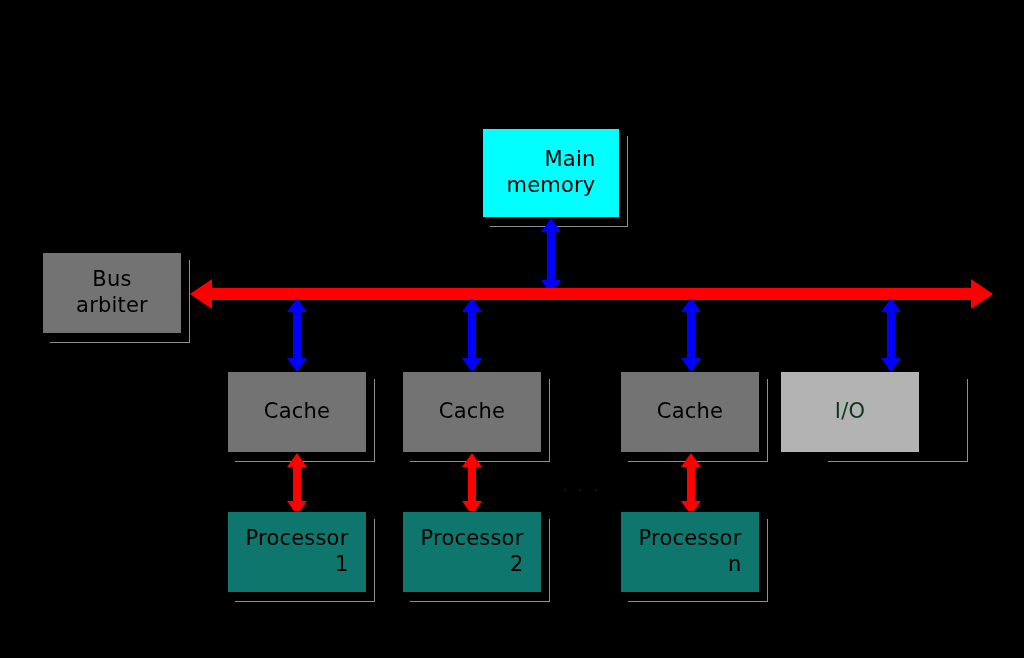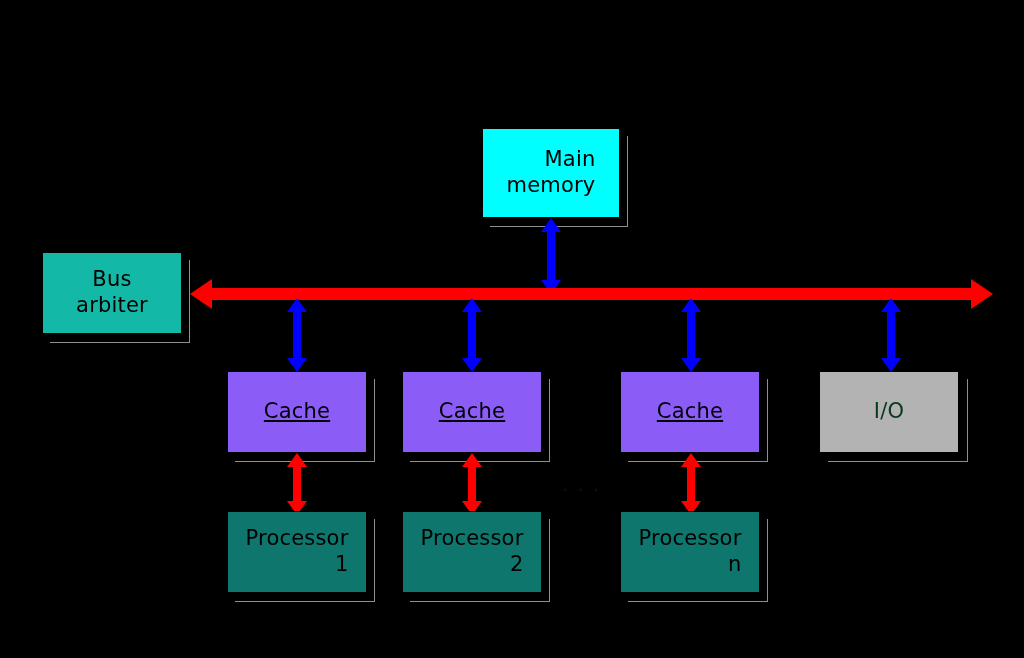--- a/index.html
+++ b/index.html
@@ -33,22 +33,22 @@
   }
   
   .shadow-v, .shadow-h {
     position: absolute;
     background: #8f8f8f;
   }
   .shadow-v { width: 1px; }
   .shadow-h { height: 1px; }
 
   .node.mem   { background: #00ffff; text-align: right; }
-  .node.arb   { background: #14b8a6; }
-  .node.cache { background: #8b5cf6; text-decoration: underline; }
+  .node.arb   { background: #737373; }
+  .node.cache { background: #737373; }
   .node.proc  { background: #0f766e; text-align: right; }
   .node.io    { background: #b3b3b3; color: #0a3a1e; }
 
   
   #bus-line {
     position: absolute;
     background: #ff0000;
   }
   .bus-head {
     position: absolute;
@@ -145,21 +145,21 @@
   <div class="shadow-v" style="left:549px; top:379px; height:82px;"></div>
   <div class="shadow-h" style="left:410px; top:461px; width:140px;"></div>
   <div class="node cache" style="left:402px; top:371px; width:140px; height:82px;">Cache</div>
 
   <div class="shadow-v" style="left:767px; top:379px; height:82px;"></div>
   <div class="shadow-h" style="left:628px; top:461px; width:140px;"></div>
   <div class="node cache" style="left:620px; top:371px; width:140px; height:82px;">Cache</div>
 
   <div class="shadow-v" style="left:967px; top:379px; height:82px;"></div>
   <div class="shadow-h" style="left:828px; top:461px; width:140px;"></div>
-  <div class="node io" style="left:819px; top:371px; width:140px; height:82px;">I/O</div>
+  <div class="node io" style="left:780px; top:371px; width:140px; height:82px;">I/O</div>
 
   <div class="varrow red" style="left:286px; top:453px; width:22px; height:62px;">
     <div class="head up"></div>
     <div class="shaft" style="top:10px; bottom:10px;"></div>
     <div class="head down"></div>
   </div>
 
   <div class="varrow red" style="left:461px; top:453px; width:22px; height:62px;">
     <div class="head up"></div>
     <div class="shaft" style="top:10px; bottom:10px;"></div>

